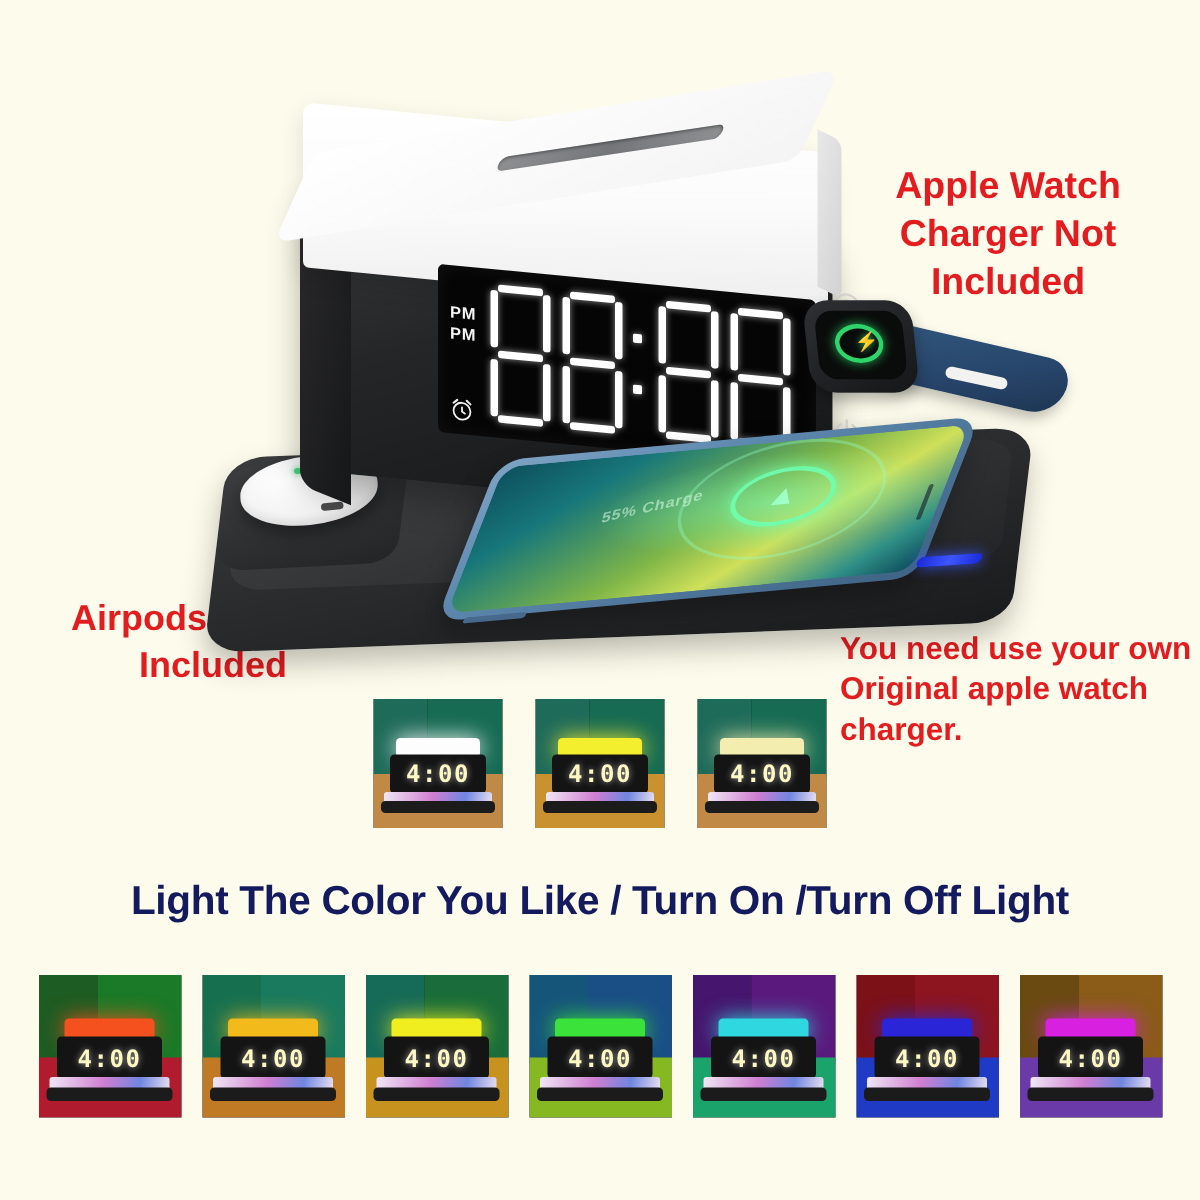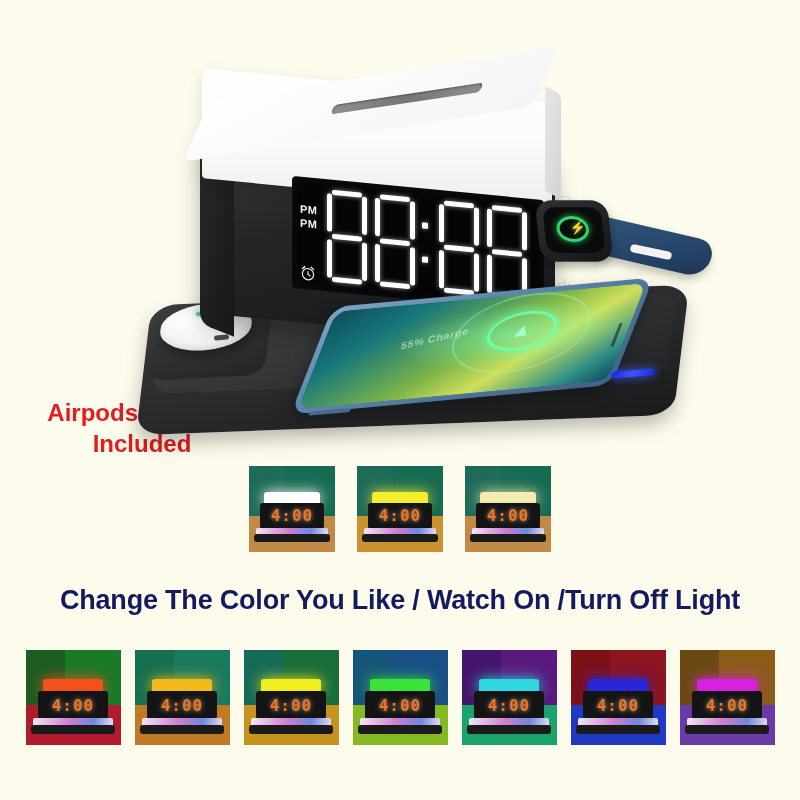--- a/index.html
+++ b/index.html
@@ -245,43 +245,45 @@
   .th-wall-r{position:absolute;right:0;top:0;width:58%;height:62%;}
   .th-desk{position:absolute;left:0;bottom:0;width:100%;height:42%;}
   .th-lamp{position:absolute;left:18%;top:30%;width:64%;height:15%;border-radius:3px;box-shadow:0 0 10px rgba(255,255,255,.35);}
   .th-clock{
     position:absolute;left:13%;top:43%;width:74%;height:30%;
     background:#141414;border-radius:3px;
   }
   .th-time{
     position:absolute;left:0;top:0;width:100%;height:100%;
     display:flex;align-items:center;justify-content:center;
-    color:#f97316;font-size:16px;font-weight:bold;letter-spacing:1px;
+    color:#fef9c3;font-size:16px;font-weight:bold;letter-spacing:1px;
     font-family:"DejaVu Sans Mono", monospace;
     text-shadow:0 0 5px rgba(255,255,255,.6);
   }
   .th-phone{
     position:absolute;left:8%;top:72%;width:84%;height:9%;
     background:linear-gradient(100deg,#f0e8f5,#cf7fd0 45%,#6f86e0 75%,#e8dff0);
     border-radius:2px;
   }
   .th-baseplate{
     position:absolute;left:6%;top:79%;width:88%;height:9%;
     background:#1b1b1b;border-radius:3px;
   }
 </style>
 </head>
 <body>
 
 <div class="page">
 
 
+  <div class="callout" id="callout-watch">Apple Watch Charger Not Included</div>
 
   <div class="callout" id="callout-airpods">Airpods Charger Included</div>
 
+  <div class="callout" id="callout-own-charger">You need use your own Original apple watch charger.</div>
 
   <div class="hero">
 
     <div class="base"></div>
     <div class="base-top"></div>
 
     <div class="pad-left"></div>
     <div class="airpods"></div>
     <div class="airpods-led"></div>
     <div class="airpods-port"></div>
@@ -414,21 +416,21 @@
         <div class="th-desk" style="background:#c08a46"></div>
         <div class="th-lamp" style="background:#f3edb0;box-shadow:0 0 14px #f3edb0"></div>
         <div class="th-clock">
           <div class="th-time">4:00</div>
         </div>
         <div class="th-phone"></div>
         <div class="th-baseplate"></div>
       </div>
     </div>
 
-  <div class="subheadline">Change The Color You Like / Watch On /Turn Off Light</div>
+  <div class="subheadline">Light The Color You Like / Turn On /Turn Off Light</div>
 
   <div class="row-bottom">
       <div class="thumb">
         <div class="th-wall-l" style="background:#1d5c22"></div>
         <div class="th-wall-r" style="background:#1a7a27"></div>
         <div class="th-desk" style="background:#b01c2e"></div>
         <div class="th-lamp" style="background:#f4511e;box-shadow:0 0 14px #f4511e"></div>
         <div class="th-clock">
           <div class="th-time">4:00</div>
         </div>

